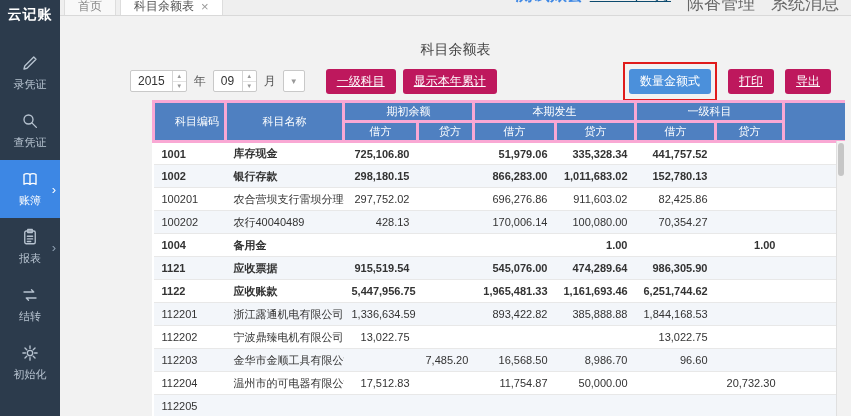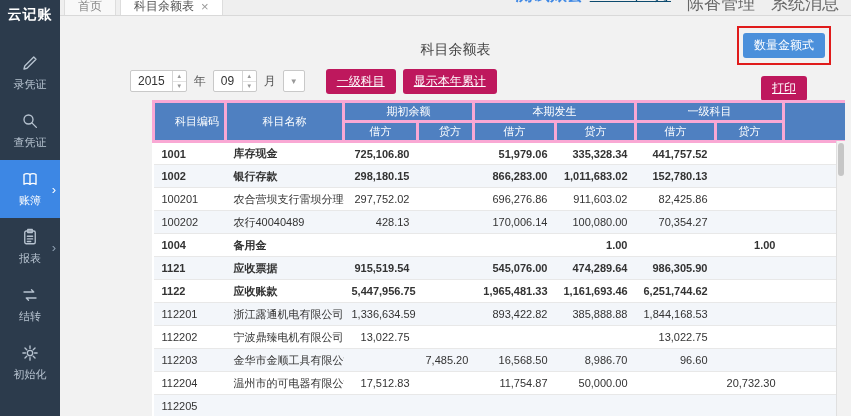--- a/index.html
+++ b/index.html
@@ -38,21 +38,21 @@
   .spin .val { display:flex; align-items:center; padding:0 7px; font-size:12px; color:#333; min-width:28px; }
   .steppers { display:flex; flex-direction:column; border-left:1px solid #d5d5d5; width:14px; }
   .st { flex:1; display:flex; align-items:center; justify-content:center; font-size:6px; color:#999; cursor:pointer; }
   .st.up { border-bottom:1px solid #e2e2e2; }
   .dropdown { display:flex; align-items:center; justify-content:center; height:22px; width:22px; background:#fff; border:1px solid #c9c9c9; border-radius:2px; cursor:pointer; }
   .caret { font-size:8px; color:#999; }
   .btn { height:25px; padding:0 11px; border:none; border-radius:3px; font-size:12px; color:#fff; cursor:pointer; white-space:nowrap; }
   .btn.orange { background:#be185d;text-decoration:underline; }
   .btn.blue { background:#4b90db; }
   .gap-l { margin-left:14px; }
-  .controls-right { margin-left:auto; display:flex; align-items:center; gap:11px;flex-direction:column; }
+  .controls-right { margin-left:auto; display:flex; align-items:center; gap:11px; }
   .red-box { display:inline-flex; border:2px solid #e01b1b; padding:5px 4px; }
 
   
   .table-wrap { position:absolute; left:92px; right:6px; top:70px; bottom:0; background:#fff; overflow:hidden; }
   table { width:100%; border-collapse:collapse; table-layout:fixed; }
   thead th { background:#4f80c1; color:#fff; font-weight:normal; font-size:11px; height:20px; border:3px solid #f9a8d4; text-align:center; padding:0 20px; overflow:hidden; white-space:nowrap; }
   tbody td { height:23px; font-size:11px; color:#333; border-bottom:1px solid #e8e8e8; padding:0 8px; white-space:nowrap; overflow:hidden; }
   tbody tr:nth-child(even) { background:#f3f6fa; }
   tr.bold td { font-weight:bold; }
   .c-code { text-align:left; }

